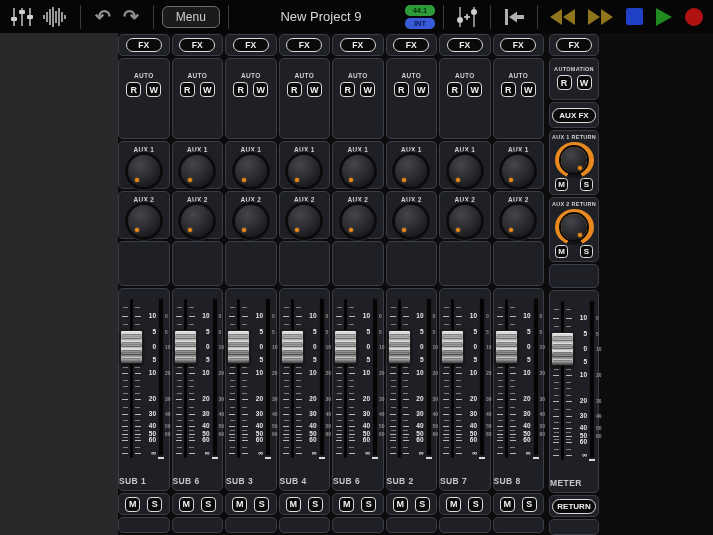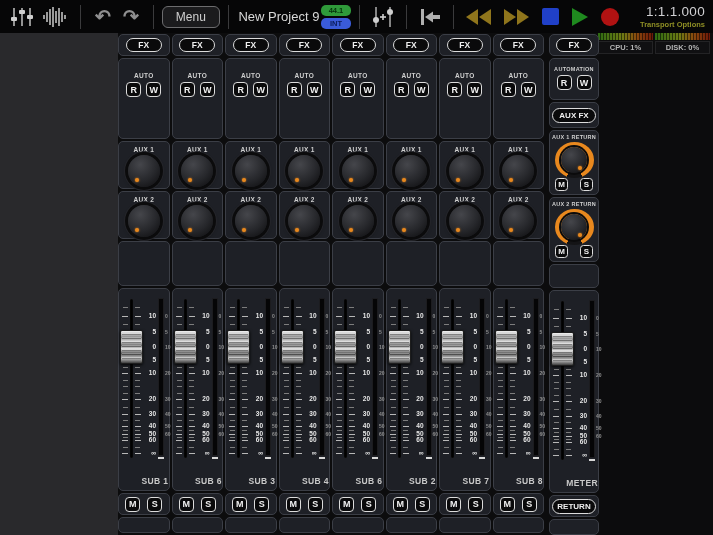--- a/index.html
+++ b/index.html
@@ -100,21 +100,21 @@
             color:#e8e8e8; transform:translateY(-50%); line-height:1; }
   .cap { position:absolute; left:1px; width:23px; height:34px; transform:translateY(-50%); border-radius:2px;
          border:1px solid #1d1d1d; box-shadow:0 1px 3px rgba(0,0,0,.85);
          background:linear-gradient(180deg,#f2f2f2 0,#c9c9c9 8%,#8a8a8a 20%,#d5d5d5 32%,#6f6f6f 45%,#e0e0e0 55%,#5a5a5a 70%,#bdbdbd 85%,#3f3f3f 100%); }
   .cap::after { content:""; position:absolute; inset:2px 1px;
          background:repeating-linear-gradient(180deg,rgba(255,255,255,.30) 0 1px,rgba(0,0,0,.30) 1px 2px,transparent 2px 4px); }
   .meter { position:absolute; left:39px; width:6px; top:1.5%; bottom:2.5%; background:#050506; border:1px solid #1c1c1f; }
   .mlabel { position:absolute; left:46px; font-size:5px; font-weight:bold; color:#909090;
             transform:translateY(-50%); line-height:1; }
   .meter-dash { position:absolute; left:39px; width:6px; height:2px; bottom:0.8%; background:#d8d8d8; }
-  .ch-name { position:absolute; bottom:4px; left:0; right:0; text-align:right; font-size:8.5px;
+  .ch-name { position:absolute; bottom:4px; left:0; right:0; text-align:left; font-size:8.5px;
              font-weight:bold; color:#c8c8c8; letter-spacing:.4px; }
 </style>
 </head>
 <body>
 
 <div class="app">
 
   <div class="toolbar">
     <span class="icon-wrap">
       <svg width="24" height="22" viewBox="0 0 24 22">
@@ -183,36 +183,22 @@
           <div class="tl"></div>
         </div>
       <div class="dbl">
           <div class="tr"></div>
           <div class="tr"></div>
         </div>
       <div class="stop-sq"></div>
       <div class="play-tri"></div>
       <div class="rec-circ"></div>
     </div>
-    <div class="time-zone">
-      <div class="time-main">1:1.1.000</div>
-      <div class="time-sub">Transport Options</div>
-    </div>
   </div>
 
-  <div class="status">
-    <div class="sgroup">
-      <div class="sbar"></div>
-      <div class="slbl">CPU: 1%</div>
-    </div>
-    <div class="sgroup">
-      <div class="sbar"></div>
-      <div class="slbl">DISK: 0%</div>
-    </div>
-  </div>
 
   <div class="left-panel"></div>
 
   <div id="mixer">
       <div class="strip">
         <div class="panel sec-fx">
           <div class="btn pill">FX</div>
         </div>
         <div class="panel sec-auto">
           <div class="mini-lbl">AUTO</div>

